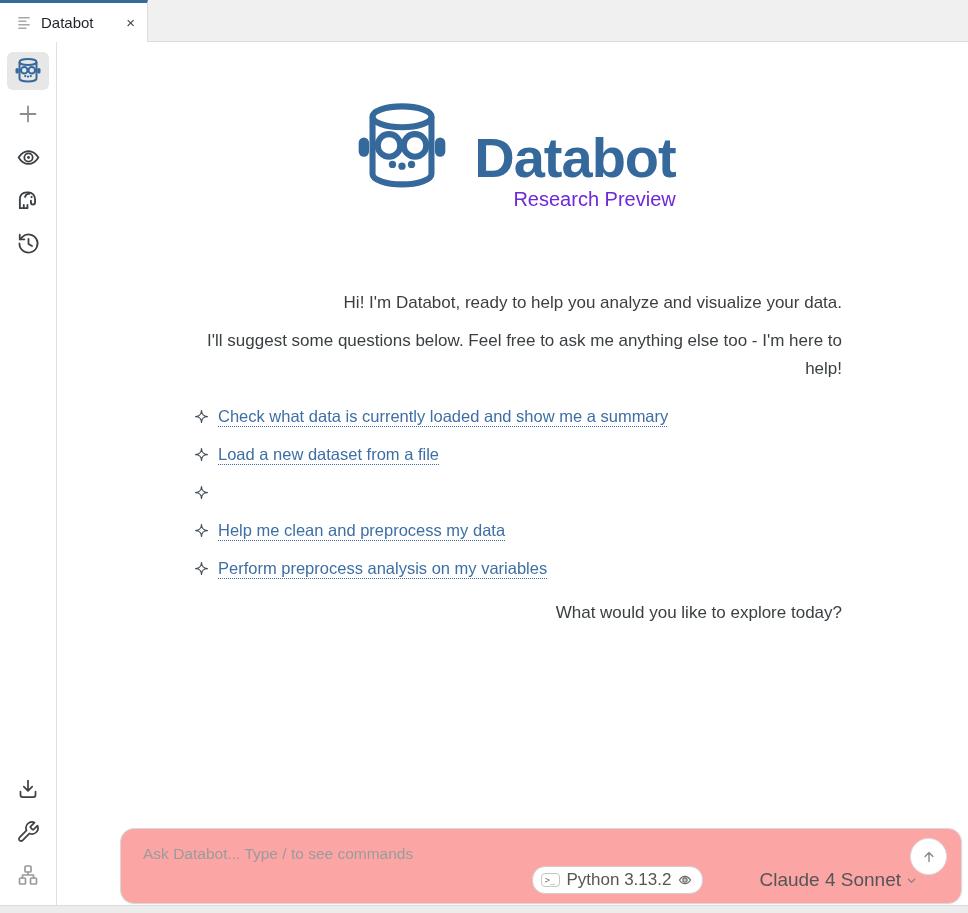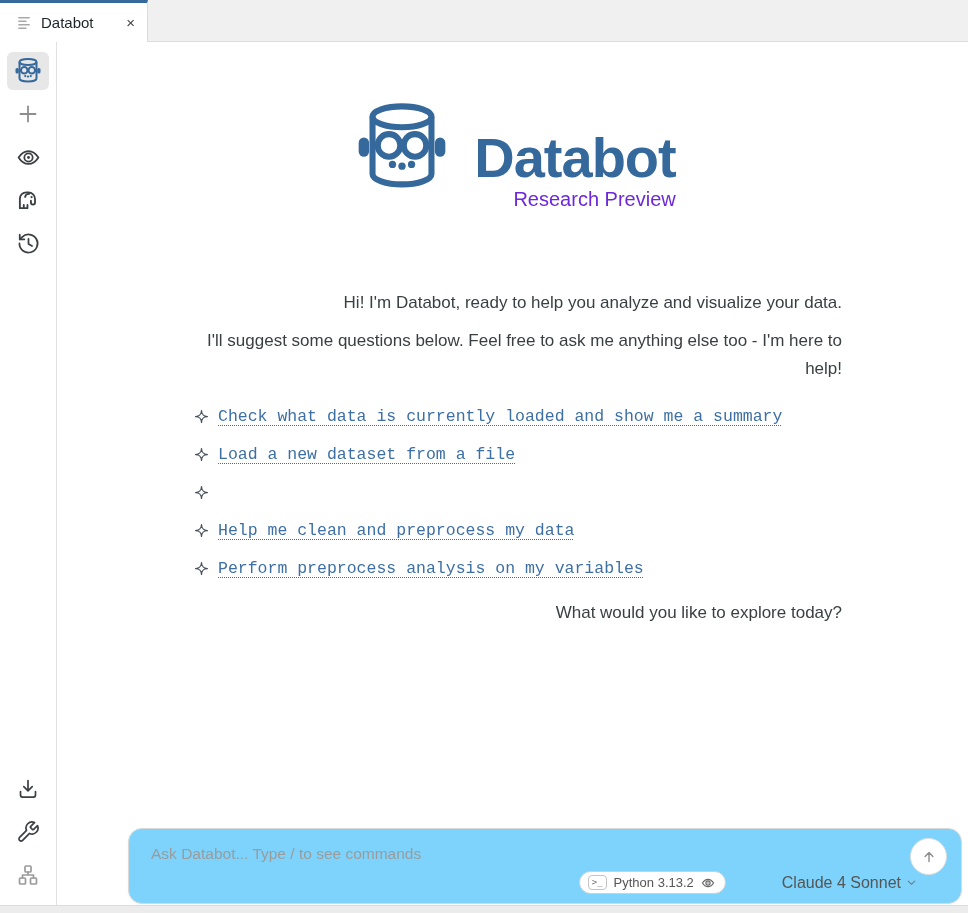--- a/index.html
+++ b/index.html
@@ -58,35 +58,34 @@
   .logo-title {
     font-size:56px; font-weight:bold; color:#36699b;
     letter-spacing:-1px; line-height:1.0;
   }
   .logo-subtitle { font-size:20px; color:#6d28d9; margin-top:2px; }
 
   
   .chat { margin-top:78px; font-size:17px; line-height:1.65; color:#3a3f42;text-align:right; }
   .chat p { margin-bottom:10px; }
   .suggestions { list-style:none; margin:14px 0 10px 0; }
-  .suggestions li { display:flex; align-items:center; gap:9px; height:38px; padding-left:10px;font-family:Liberation Mono, monospace; }
+  .suggestions li { display:flex; align-items:center; gap:9px; height:38px; padding-left:10px; }
   .sparkle { width:15px; height:15px; flex:none; }
   .suggestion-link {
     color:#3d6fa5; font-size:16.5px; cursor:pointer;
     text-decoration:underline dotted; text-decoration-thickness:1px;
     text-underline-offset:4px; text-decoration-color:#3d6fa5;
   }
   .closing { margin-top:12px;margin-left:35px; }
 
   
   .composer {
     position:absolute; left:62px; right:6px; top:786px; height:76px;
-    background:#7dd3fc; border:1px solid #d9d9d9; border-radius:14px;
+    background:#fca5a5; border:1px solid #d9d9d9; border-radius:14px;
     box-shadow:0 1px 3px rgba(0,0,0,0.04);
-    margin-left:8px;
   }
   .composer-input {
     position:absolute; top:6px; left:6px; right:64px; height:38px;
     border:none; outline:none; font-size:15.5px; padding:0 16px;
     font-family:inherit; color:#333; background:transparent;
   }
   .composer-input::placeholder { color:#9b9b9b; }
   .send-btn {
     position:absolute; top:9px; right:14px; width:37px; height:37px;
     border-radius:50%; border:1px solid #dedede; background:#fff;
@@ -99,23 +98,23 @@
   .runtime-pill {
     display:flex; align-items:center; gap:7px;
     border:1px solid #cfcfcf; border-radius:13px;
     padding:3px 10px 3px 8px; cursor:pointer; background:#fff;
   }
   .prompt-chip {
     font-family:"DejaVu Sans Mono","Liberation Mono",monospace;
     font-size:9px; color:#777; border:1px solid #c4c4c4;
     border-radius:4px; padding:1px 3px; line-height:1.2;
   }
-  .runtime-label { font-size:13px; color:#555; }
+  .runtime-label { font-size:17px; color:#555; }
   .model-select { display:flex; align-items:center; gap:5px; cursor:pointer; }
-  .model-label { font-size:16px; color:#555; }
+  .model-label { font-size:19px; color:#555; }
 
   
   .bottom-strip {
     position:absolute; left:0; right:0; bottom:0; height:8px;
     background:#ececec; border-top:1px solid #dcdcdc;
   }
 </style>
 </head>
 <body>
 

